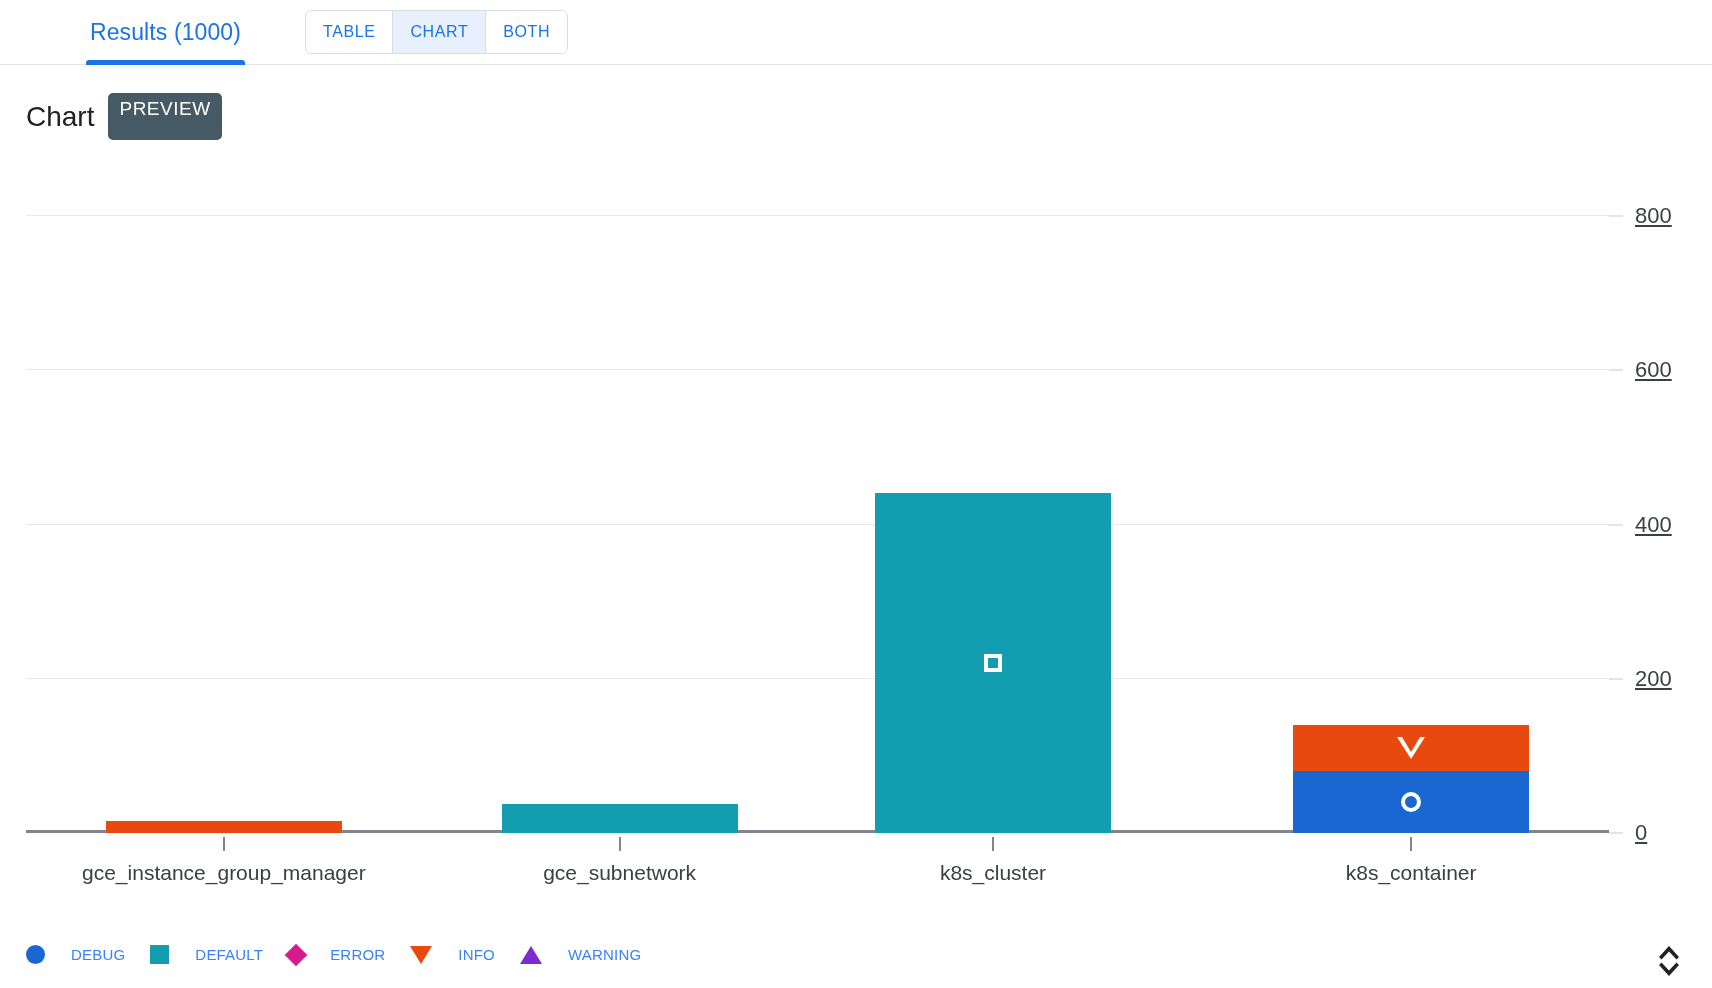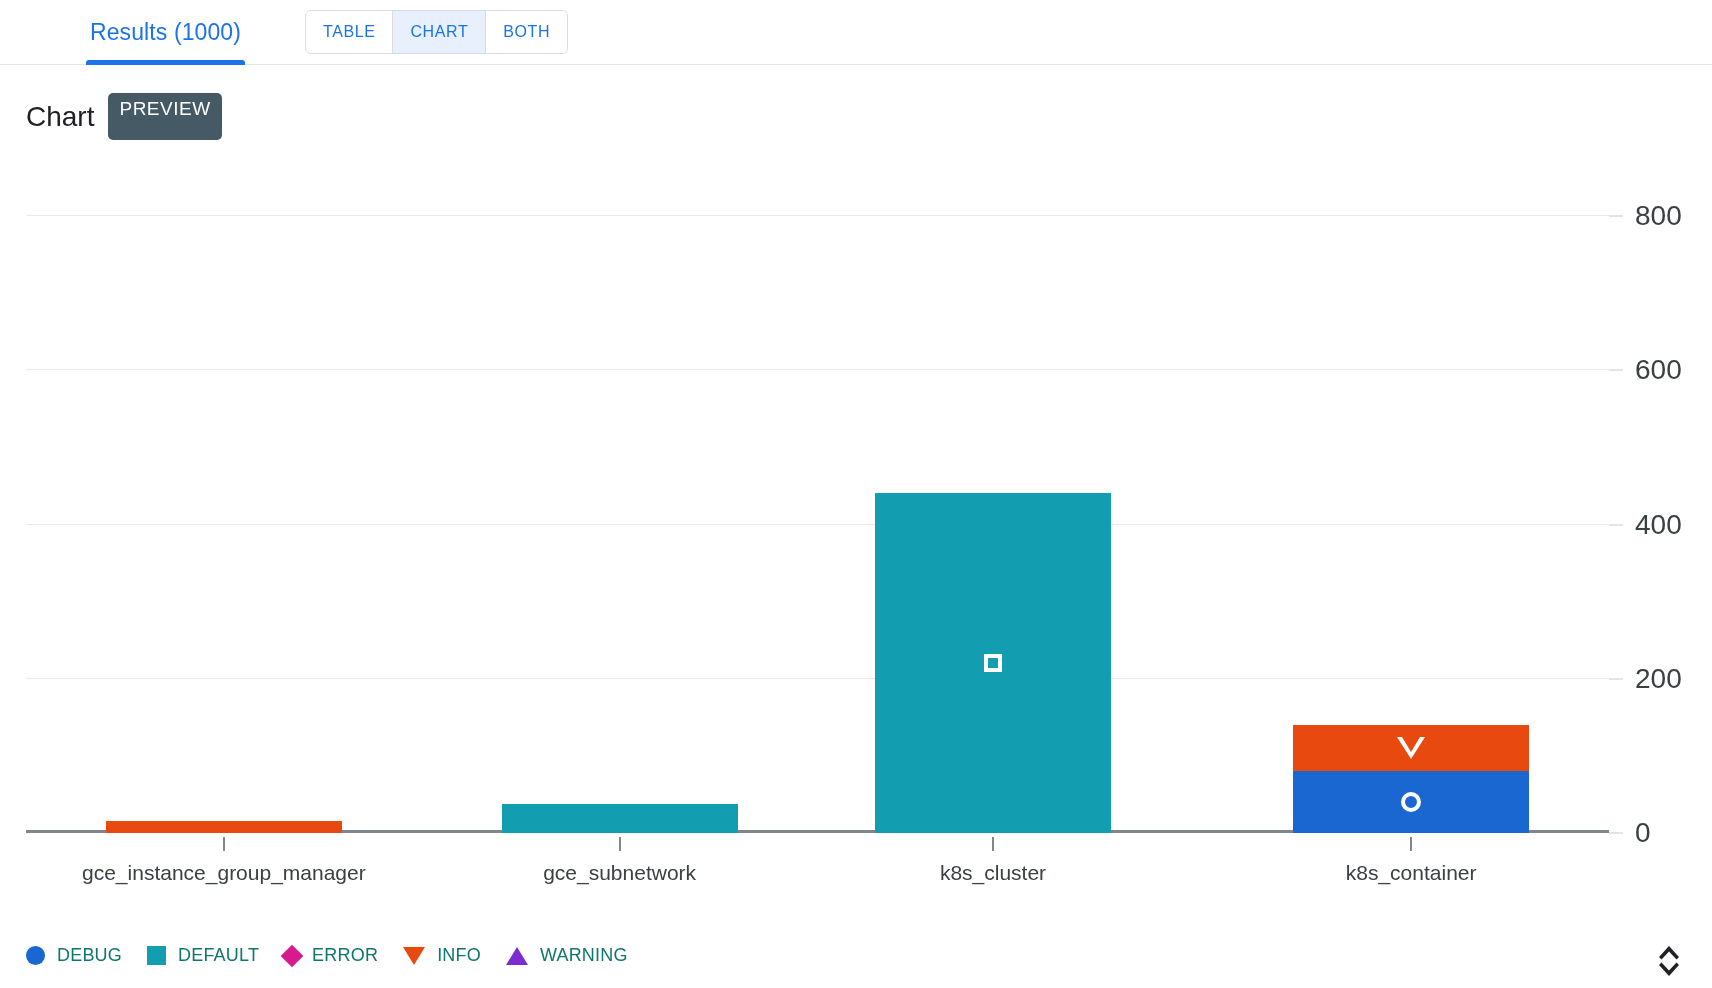--- a/index.html
+++ b/index.html
@@ -112,24 +112,25 @@
   .axis-line {
     position: absolute;
     left: 0; right: 0;
     bottom: 0;
     height: 3px;
     background: #80868b;
   }
   .ytick-label {
     position: absolute;
     left: 1608px;
-    font-size: 28px;
+    font-size: 22px;
     color: #3c4043;
     transform: translateY(-50%);
     white-space: nowrap;
+    text-decoration: underline;
   }
   .ytick-dash {
     position: absolute;
     left: 1583px;
     width: 14px;
     height: 1px;
     background: #c9c9c9;
     transform: translateY(-50%);
   }
 
@@ -200,23 +201,23 @@
     align-items: center;
     gap: 0;
   }
   .legend-item {
     display: flex;
     align-items: center;
     margin-right: 25px;
     cursor: pointer;
   }
   .legend-label {
-    font-size: 18px;
-    color: #0f766e;
-    margin-left: 12px;
+    font-size: 15px;
+    color: #3b82f6;
+    margin-left: 26px;
     letter-spacing: .2px;
   }
   .gl-circle { width: 19px; height: 19px; border-radius: 50%; }
   .gl-square { width: 19px; height: 19px; }
   .gl-diamond { width: 16px; height: 16px; transform: rotate(45deg); }
   .gl-tri-down {
     width: 0; height: 0;
     border-left: 11px solid transparent;
     border-right: 11px solid transparent;
     border-top: 18px solid currentColor;

